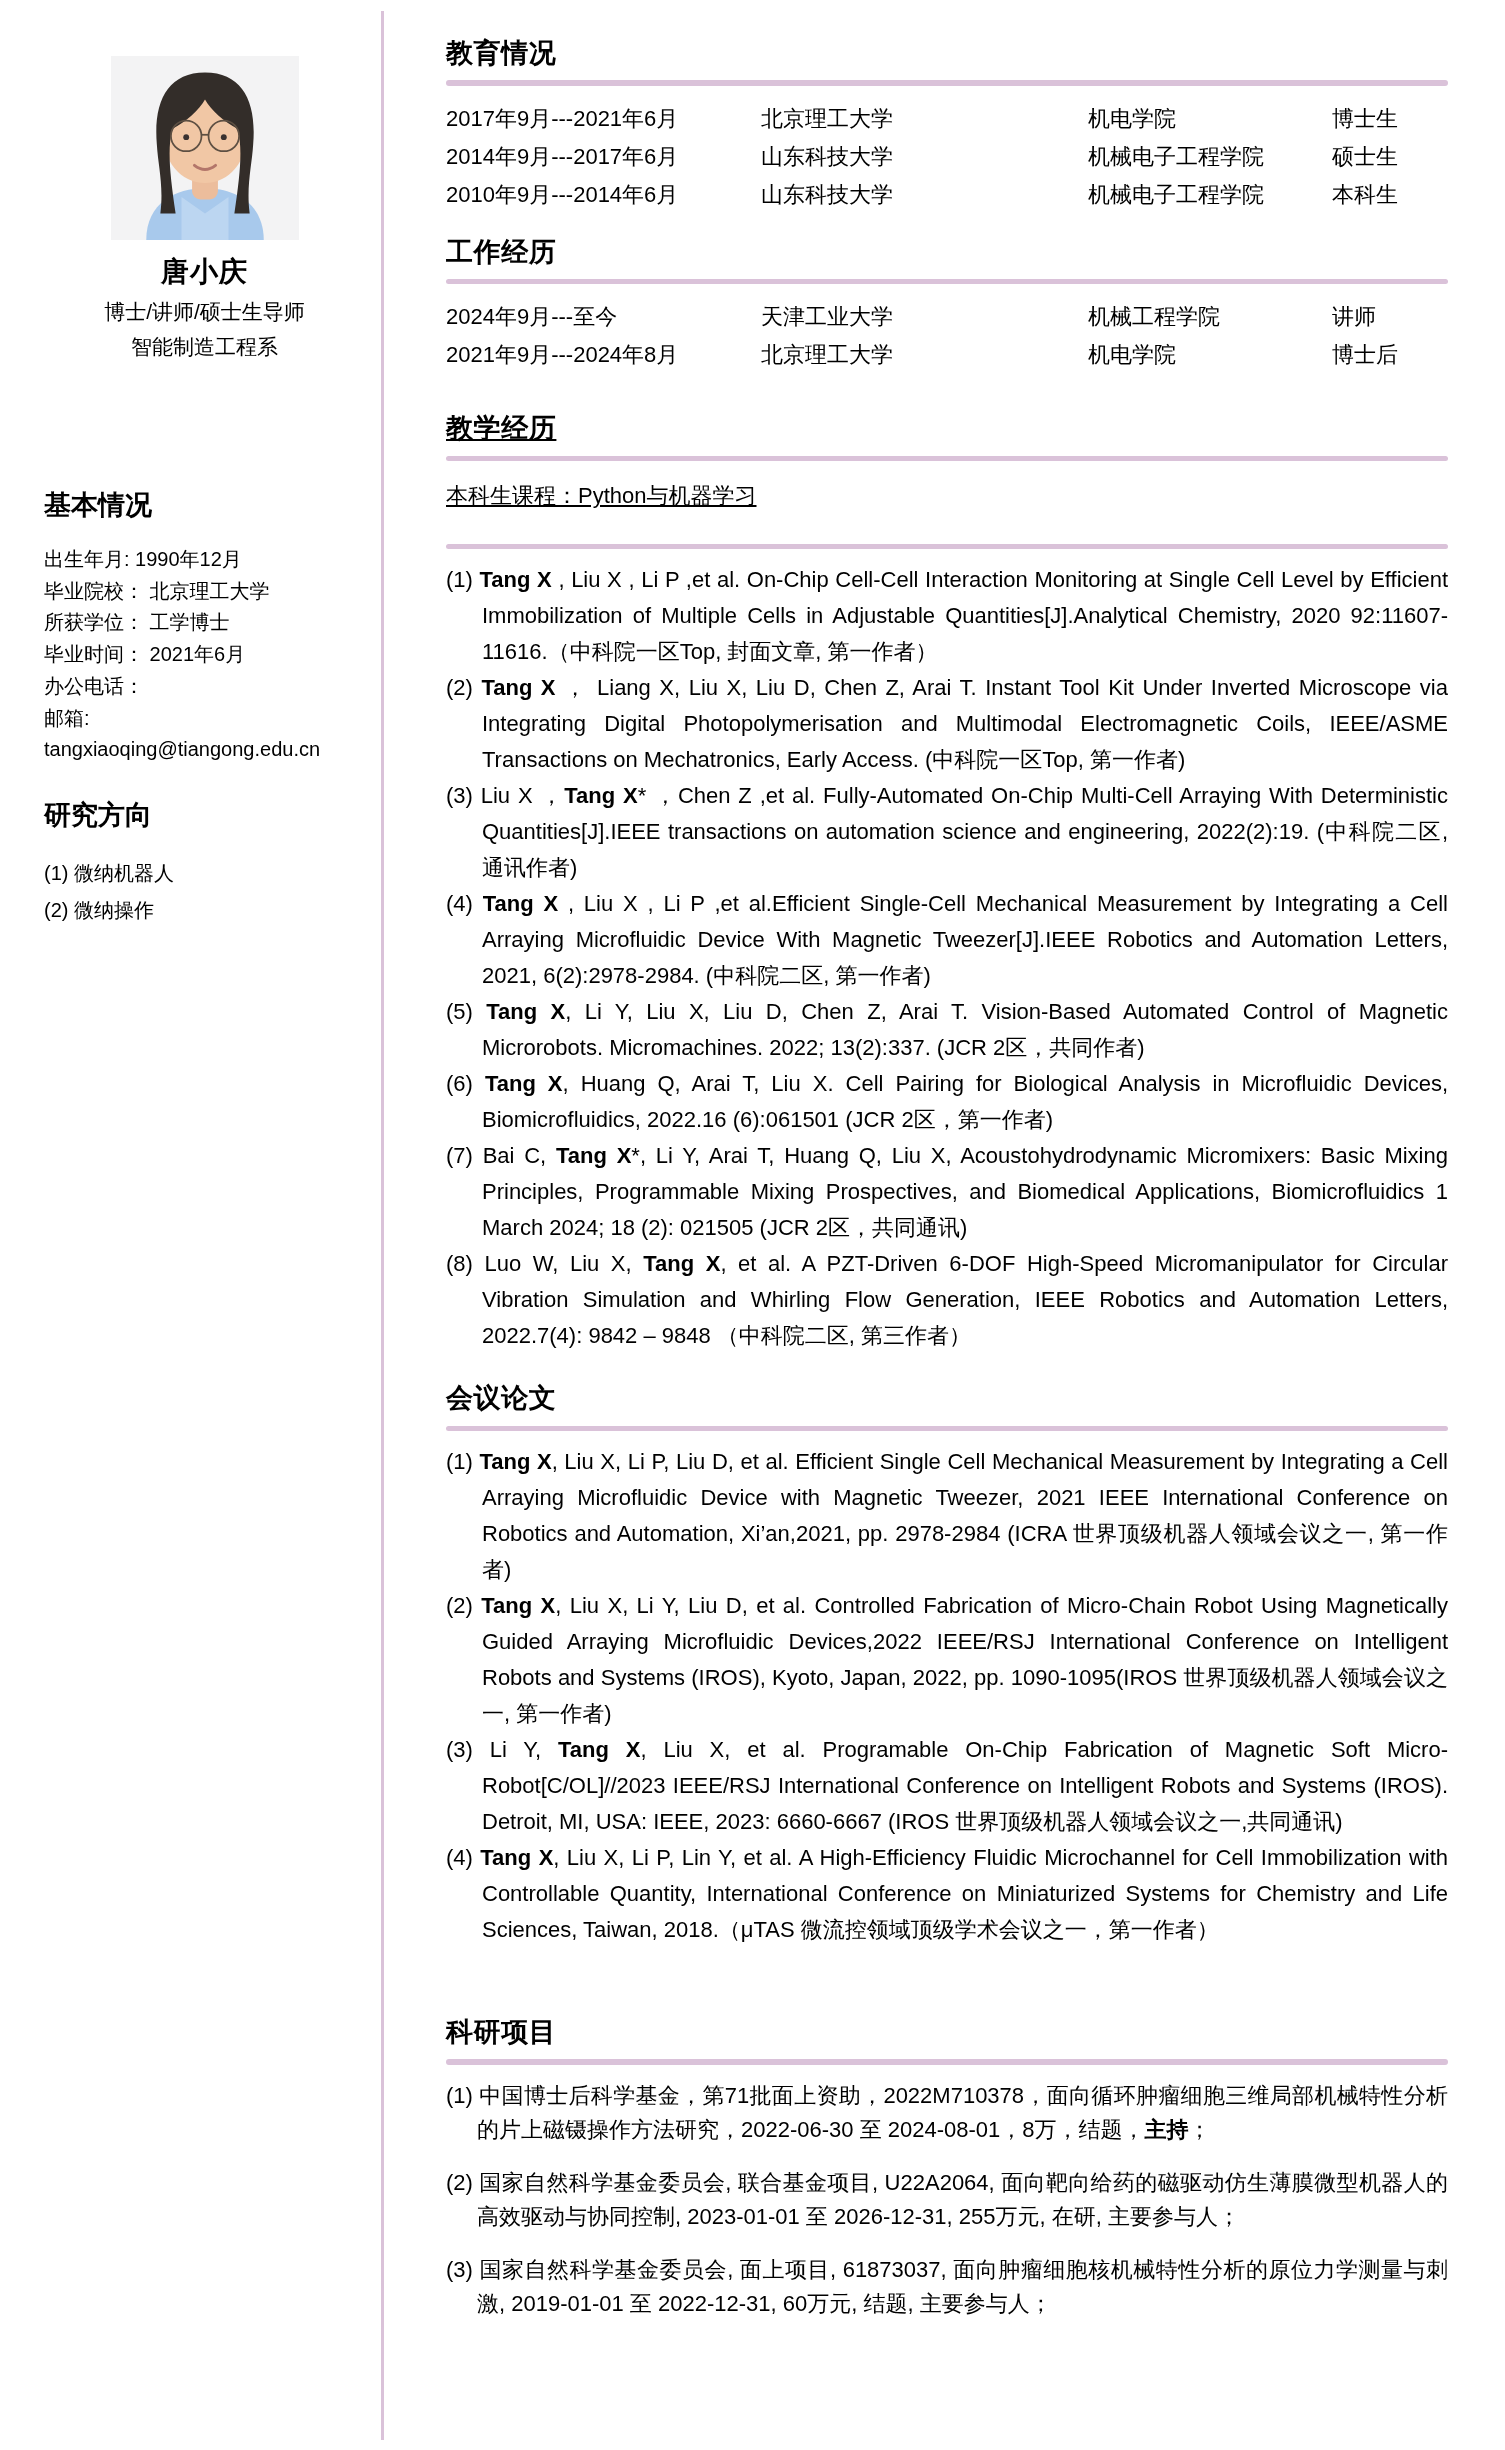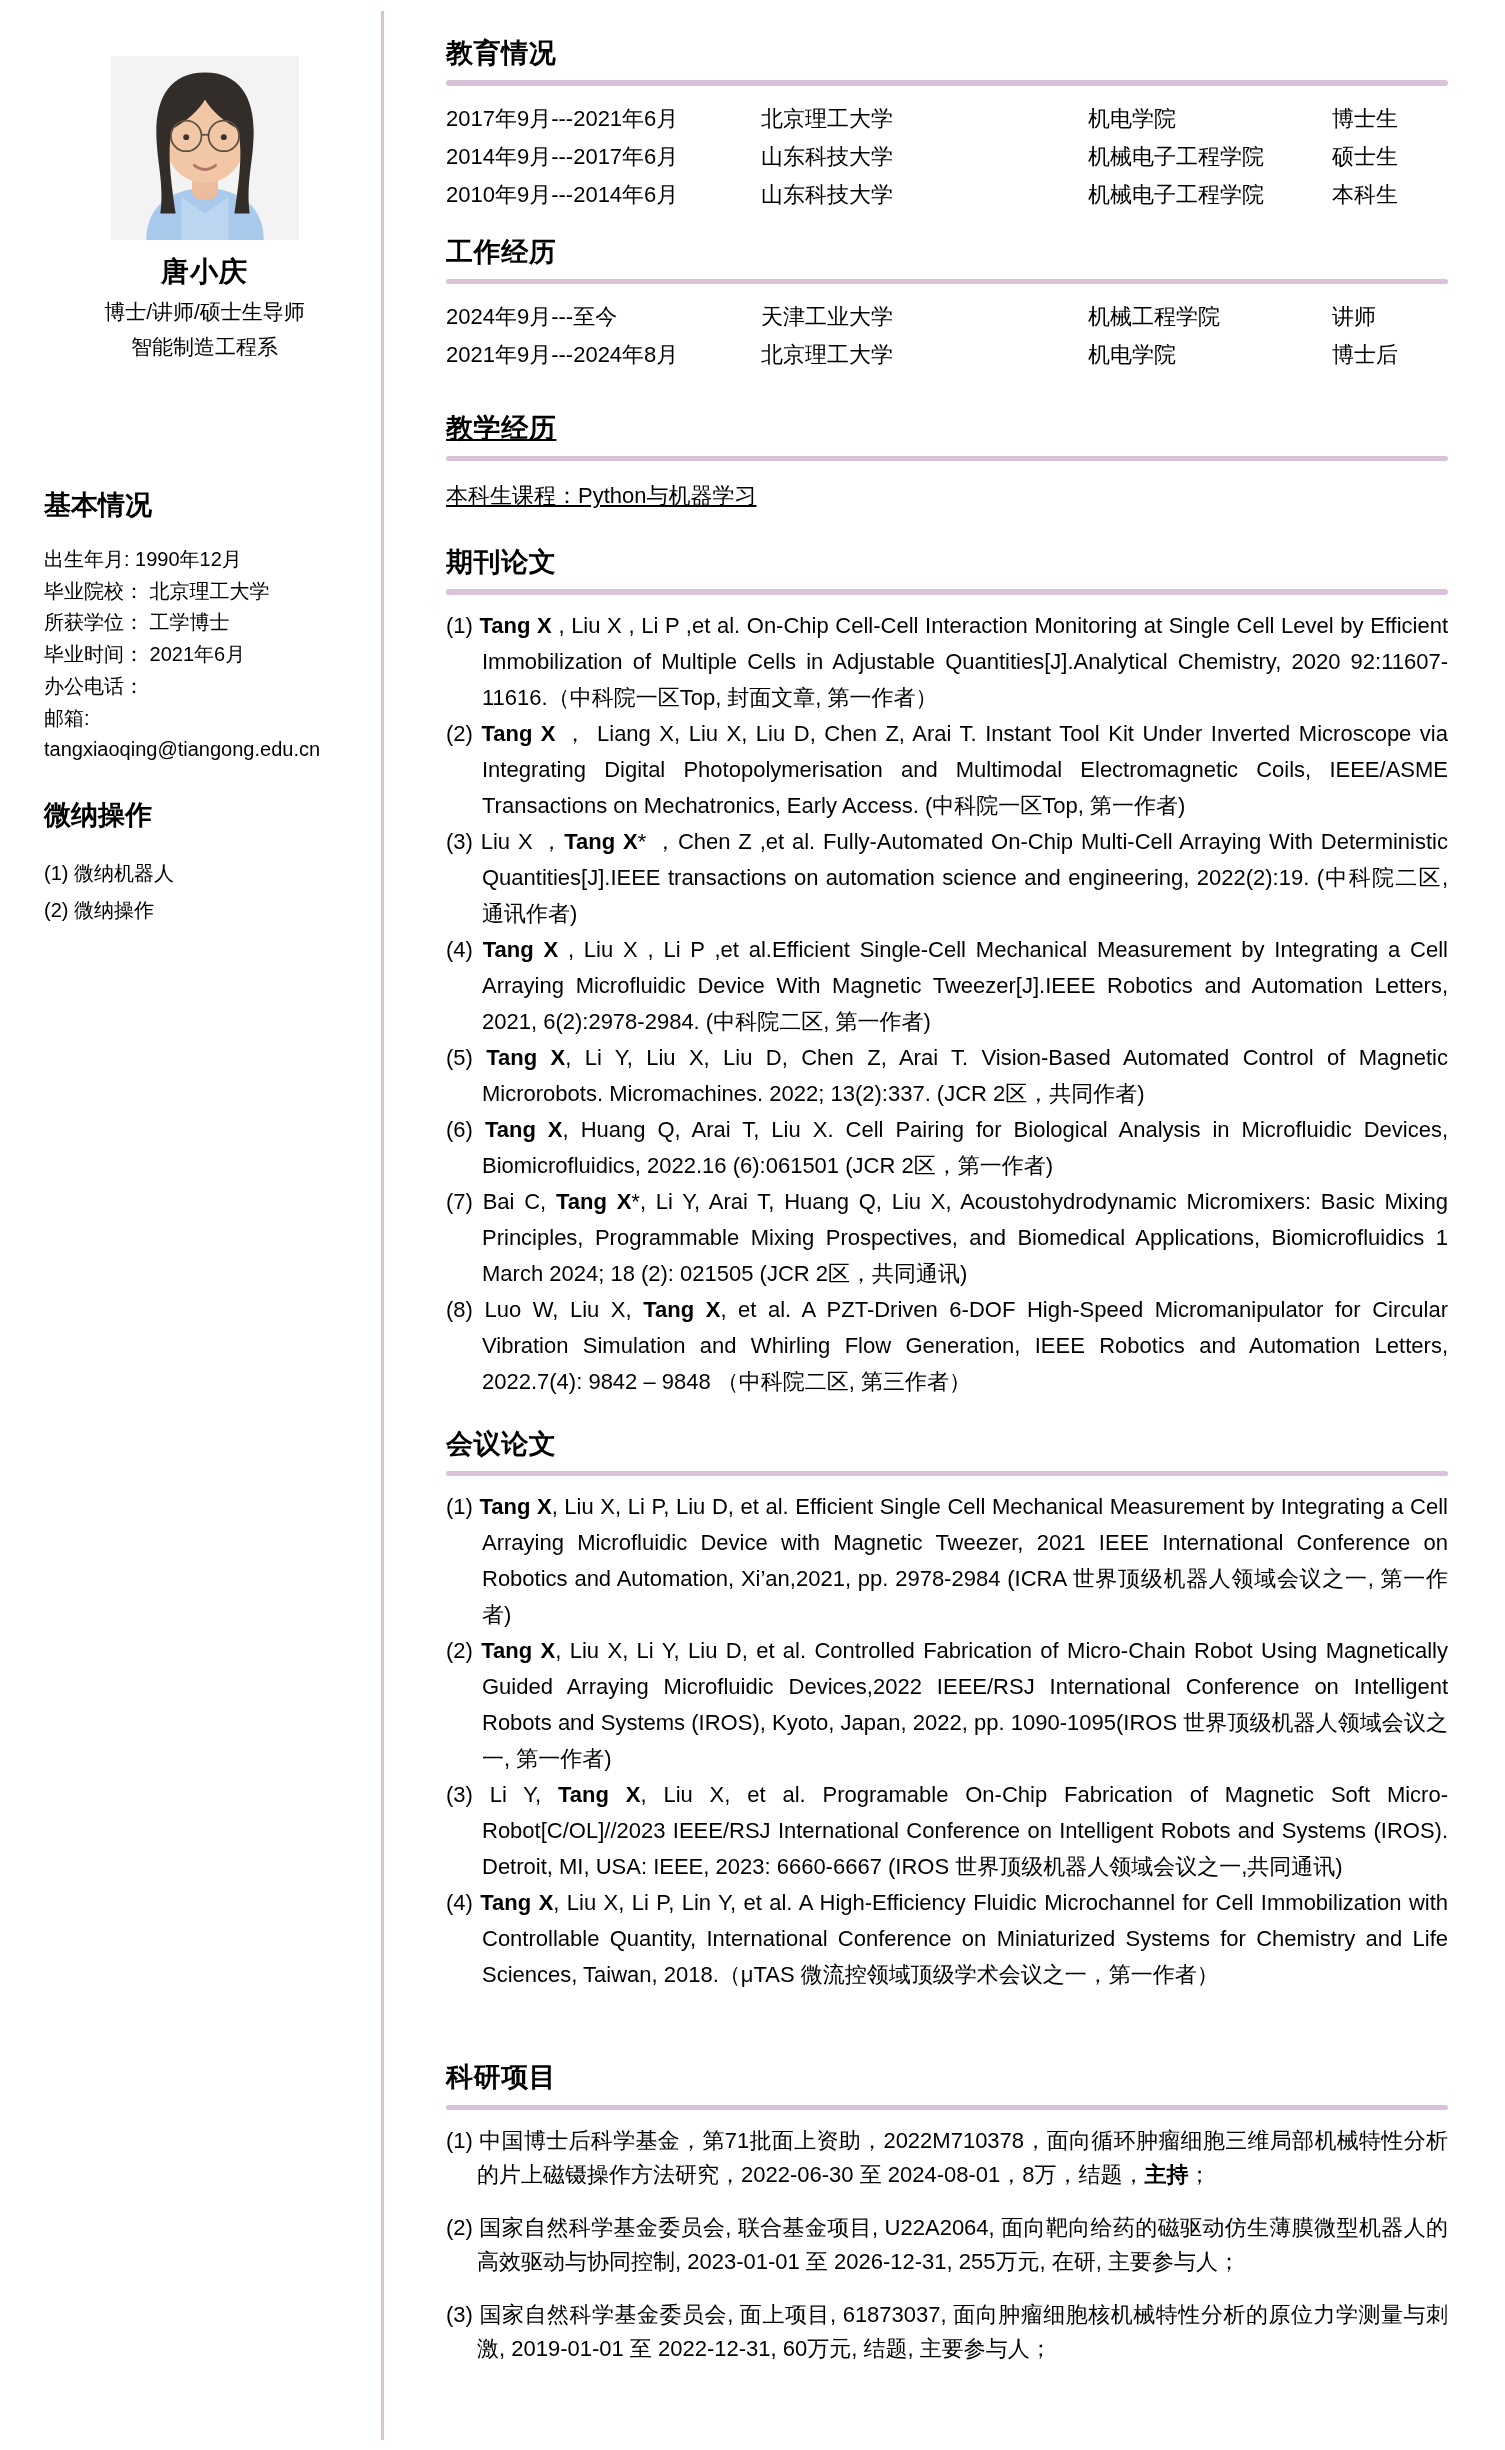--- a/index.html
+++ b/index.html
@@ -69,21 +69,21 @@
     <div class="infolist">
         <div class="inforow">出生年月: 1990年12月</div>
         <div class="inforow">毕业院校： 北京理工大学</div>
         <div class="inforow">所获学位： 工学博士</div>
         <div class="inforow">毕业时间： 2021年6月</div>
         <div class="inforow">办公电话：</div>
         <div class="inforow">邮箱:</div>
         <div class="inforow">tangxiaoqing@tiangong.edu.cn</div>
       </div>
 
-    <h2 class="sideheading rh">微纳操作</h2>
+    <h2 class="sideheading rh">研究方向</h2>
     <div class="infolist rlist">
         <div class="inforow">(1) 微纳机器人</div>
         <div class="inforow">(2) 微纳操作</div>
       </div>
   </aside>
 
   <main class="main">
 
     <section class="sec-education">
       <h2 class="heading">教育情况</h2>
@@ -131,21 +131,20 @@
 
     <section class="sec-teaching">
       <h2 class="heading">教学经历</h2>
       <div class="bar"></div>
       <div class="teachlist">
           <div class="teachrow">本科生课程：Python与机器学习</div>
         </div>
     </section>
 
     <section class="sec-journal">
-      <h2 class="heading">期刊论文</h2>
       <div class="bar"></div>
       <div class="paperlist">
           <div class="paper">(1) <b>Tang X</b> , Liu X , Li P ,et al. On-Chip Cell-Cell Interaction Monitoring at Single Cell Level by Efficient Immobilization of Multiple Cells in Adjustable Quantities[J].Analytical Chemistry, 2020 92:11607-11616.（中科院一区Top, 封面文章, 第一作者）</div>
           <div class="paper">(2) <b>Tang X</b> ， Liang X, Liu X, Liu D, Chen Z, Arai T. Instant Tool Kit Under Inverted Microscope via Integrating Digital Photopolymerisation and Multimodal Electromagnetic Coils, IEEE/ASME Transactions on Mechatronics, Early Access. (中科院一区Top, 第一作者)</div>
           <div class="paper">(3) Liu X ，<b>Tang X</b>* ，Chen Z ,et al. Fully-Automated On-Chip Multi-Cell Arraying With Deterministic Quantities[J].IEEE transactions on automation science and engineering, 2022(2):19. (中科院二区, 通讯作者)</div>
           <div class="paper">(4) <b>Tang X</b> , Liu X , Li P ,et al.Efficient Single-Cell Mechanical Measurement by Integrating a Cell Arraying Microfluidic Device With Magnetic Tweezer[J].IEEE Robotics and Automation Letters, 2021, 6(2):2978-2984. (中科院二区, 第一作者)</div>
           <div class="paper">(5) <b>Tang X</b>, Li Y, Liu X, Liu D, Chen Z, Arai T. Vision-Based Automated Control of Magnetic Microrobots. Micromachines. 2022; 13(2):337. (JCR 2区，共同作者)</div>
           <div class="paper">(6) <b>Tang X</b>, Huang Q, Arai T, Liu X. Cell Pairing for Biological Analysis in Microfluidic Devices, Biomicrofluidics, 2022.16 (6):061501 (JCR 2区，第一作者)</div>
           <div class="paper">(7) Bai C, <b>Tang X</b>*, Li Y, Arai T, Huang Q, Liu X, Acoustohydrodynamic Micromixers: Basic Mixing Principles, Programmable Mixing Prospectives, and Biomedical Applications, Biomicrofluidics 1 March 2024; 18 (2): 021505 (JCR 2区，共同通讯)</div>
           <div class="paper">(8) Luo W, Liu X, <b>Tang X</b>, et al. A PZT-Driven 6-DOF High-Speed Micromanipulator for Circular Vibration Simulation and Whirling Flow Generation, IEEE Robotics and Automation Letters, 2022.7(4): 9842 – 9848 （中科院二区, 第三作者）</div>

